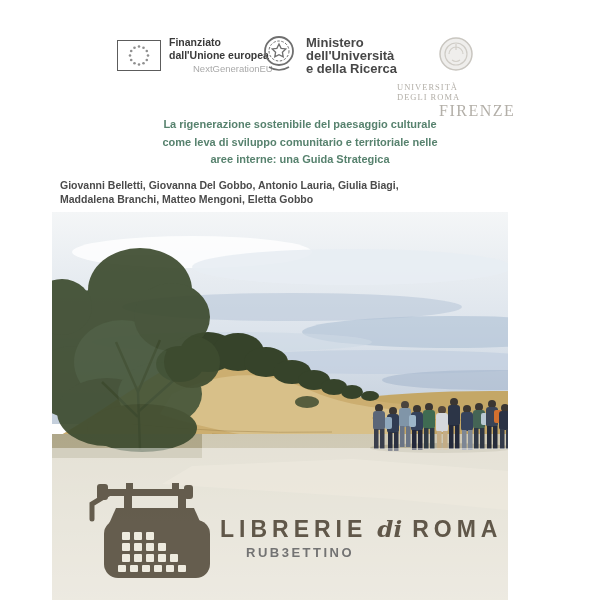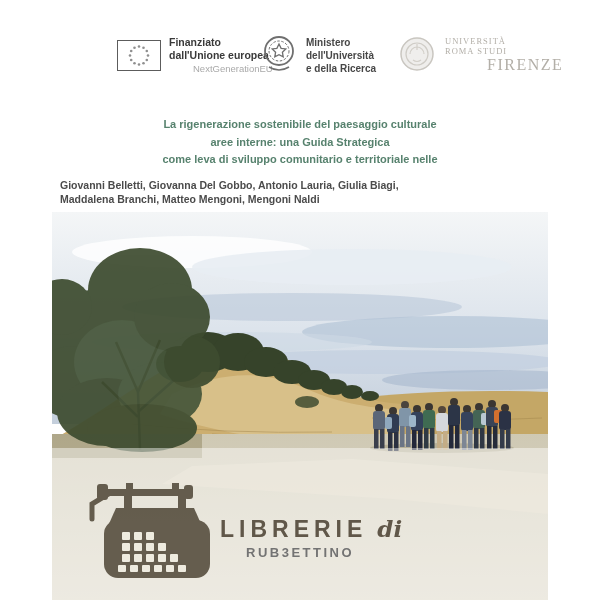--- a/index.html
+++ b/index.html
@@ -7,34 +7,34 @@
         font-family:"Liberation Sans",sans-serif;}
 
   
   .logo-block{position:absolute;display:flex;align-items:center;gap:8px;}
   .eu-block{left:117px;top:36px;}
   .eu-flag{width:44px;height:31px;border:1.5px solid #5c5c5c;background:#fff;box-sizing:border-box;
            display:flex;align-items:center;justify-content:center;}
   .eu-text div{font-size:10.5px;font-weight:bold;color:#3a3a3a;line-height:13px;}
   .eu-text .nextgen{font-weight:normal;color:#a9a9a9;font-size:9.5px;margin-left:24px;}
   .min-block{left:260px;top:33px;}
-  .min-text div{font-size:10px;font-weight:bold;color:#474747;line-height:13px;}
-  .uni-block{left:397px;top:34px;}
+  .min-text div{font-size:13px;font-weight:bold;color:#474747;line-height:13px;}
+  .uni-block{left:397px;top:34px;flex-direction:column;}
   .uni-text{font-family:"Liberation Serif",serif;color:#b3afa8;}
   .uni-text .small{font-size:8.5px;letter-spacing:1px;line-height:10px;}
   .uni-text .big{font-size:16px;letter-spacing:1.5px;line-height:17px;margin-left:42px;}
 
   
   .title{position:absolute;left:40px;top:116px;width:520px;text-align:center;
          color:#57826e;font-weight:bold;font-size:11px;line-height:17.5px;}
   .authors{position:absolute;left:60px;top:179px;width:480px;
            color:#4b4b4b;font-weight:bold;font-size:10.5px;line-height:13.5px;}
 
   
-  .photo{position:absolute;left:52px;top:212px;width:496px;height:388px;overflow:hidden;}
+  .photo{position:absolute;left:52px;top:212px;width:456px;height:388px;overflow:hidden;}
   .photo svg{display:block;}
 
   
   .wm-line{position:absolute;left:168px;top:303px;display:flex;align-items:baseline;gap:10px;
            color:#4e4435;opacity:.88;white-space:nowrap;}
   .wm-line .caps{font-size:23px;font-weight:bold;letter-spacing:5px;}
   .wm-line .di{font-family:"DejaVu Serif",serif;font-style:italic;font-weight:bold;font-size:23px;}
   .wm-pub{position:absolute;left:194px;top:333px;color:#737373;font-weight:bold;
           font-size:13px;letter-spacing:2.5px;white-space:nowrap;}
 </style>
@@ -84,34 +84,34 @@
   </div>
 
   <div class="logo-block uni-block">
     <svg width="40" height="40" viewBox="0 0 40 40">
       <circle cx="20" cy="20" r="16" fill="#efeeec" stroke="#c9c6c0" stroke-width="1.5"></circle>
       <circle cx="20" cy="20" r="11" fill="none" stroke="#cfccc6" stroke-width="1.2"></circle>
       <path d="M13 20 a7 7 0 0 1 14 0 M16 26 q4 3 8 0 M20 10 l0 6" fill="none" stroke="#d2cfc9" stroke-width="1.2"></path>
     </svg>
     <div class="uni-text">
       <div class="small">UNIVERSITÀ</div>
-      <div class="small">ROMA STUDI</div>
+      <div class="small">DEGLI ROMA</div>
       <div class="big">FIRENZE</div>
     </div>
   </div>
 
   <div class="title">
     <div>La rigenerazione sostenibile del paesaggio culturale</div>
+    <div>come leva di sviluppo comunitario e territoriale nelle</div>
     <div>aree interne: una Guida Strategica</div>
-    <div>come leva di sviluppo comunitario e territoriale nelle</div>
   </div>
 
   <div class="authors">
     <div>Giovanni Belletti, Giovanna Del Gobbo, Antonio Lauria, Giulia Biagi,</div>
-    <div>Maddalena Branchi, Matteo Mengoni, Mengoni Naldi</div>
+    <div>Maddalena Branchi, Matteo Mengoni, Eletta Gobbo</div>
   </div>
 
   <div class="photo">
     <svg width="496" height="388" viewBox="0 0 496 388">
       <defs>
         <linearGradient id="sky" x1="0" y1="0" x2="0" y2="1">
           <stop offset="0" stop-color="#f4f6f7"></stop>
           <stop offset="0.55" stop-color="#dde4ec"></stop>
           <stop offset="1" stop-color="#c4cfdc"></stop>
         </linearGradient>
@@ -290,17 +290,18 @@
             <rect x="102" y="353" width="8" height="7" rx="1"></rect>
             <rect x="114" y="353" width="8" height="7" rx="1"></rect>
             <rect x="126" y="353" width="8" height="7" rx="1"></rect>
         </g>
       </g>
     </svg>
 
     <div class="wm-line">
       <span class="caps">LIBRERIE</span>
       <span class="di">di</span>
+      <span class="caps">ROMA</span>
     </div>
     <div class="wm-pub">RUB3ETTINO</div>
   </div>
 
 </div>
 
 </body></html>

